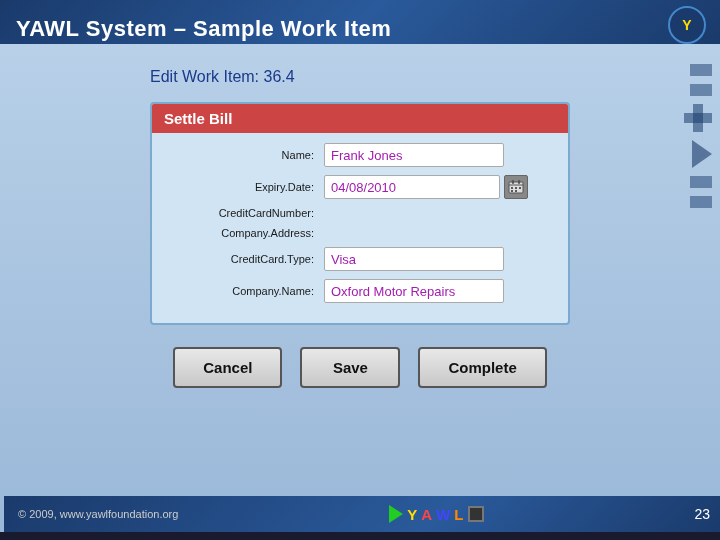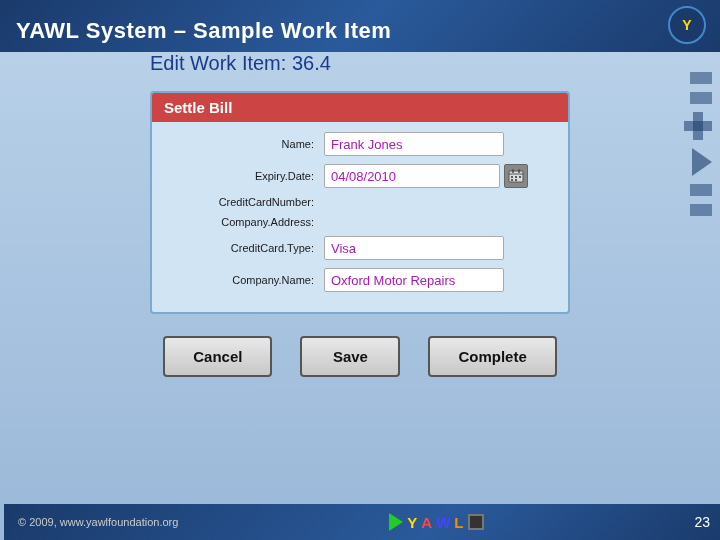--- a/index.html
+++ b/index.html
@@ -7,24 +7,24 @@
       width: 720px;
       height: 540px;
       font-family: Arial, sans-serif;
       background: #1a1a2e;
       overflow: hidden;
     }
 
     
     .header {
       background: linear-gradient(135deg, #1a3a6b 0%, #2a5a9b 50%, #1a3a6b 100%);
-      height: 52px;
-      display: flex;
-      align-items: flex-end;
-      padding: 8px 16px;
+      height: 44px;
+      display: flex;
+      align-items: flex-start;
+      padding: 16px 16px;
       position: relative;
     }
     .header-title {
       color: #fff;
       font-size: 22px;
       font-weight: bold;
       letter-spacing: 0.5px;
     }
     .header-logo {
       position: absolute;
@@ -41,22 +41,23 @@
       height: 488px;
       position: relative;
       display: flex;
       flex-direction: column;
       align-items: center;
     }
 
     
     .edit-title {
       color: #1a3a8a;
-      font-size: 20px;
+      font-size: 16px;
       font-weight: normal;
+      margin-top: 24px;
       margin-bottom: 16px;
       align-self: flex-start;
       padding-left: 150px;
     }
 
     
     .form-panel {
       background: #d0e4f4;
       border: 2px solid #7aaad0;
       border-radius: 4px;
@@ -123,21 +124,21 @@
     }
     .date-icon svg {
       width: 16px;
       height: 16px;
     }
 
     
     .btn-row {
       display: flex;
       justify-content: center;
-      gap: 28px;
+      gap: 18px;
       margin-top: 22px;
     }
 
     .btn {
       border: 2px solid #555;
       background: linear-gradient(180deg, #e8e8e8 0%, #c8c8c8 100%);
       color: #111;
       font-size: 15px;
       font-weight: bold;
       padding: 10px 28px;

